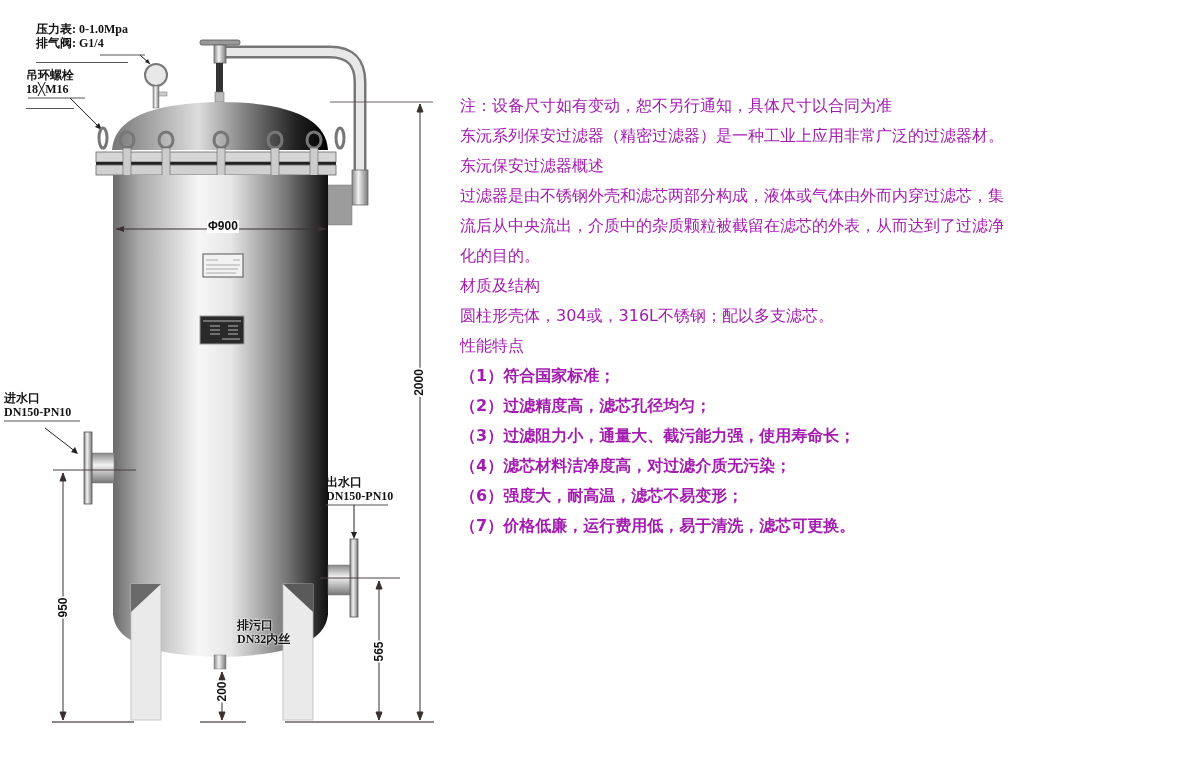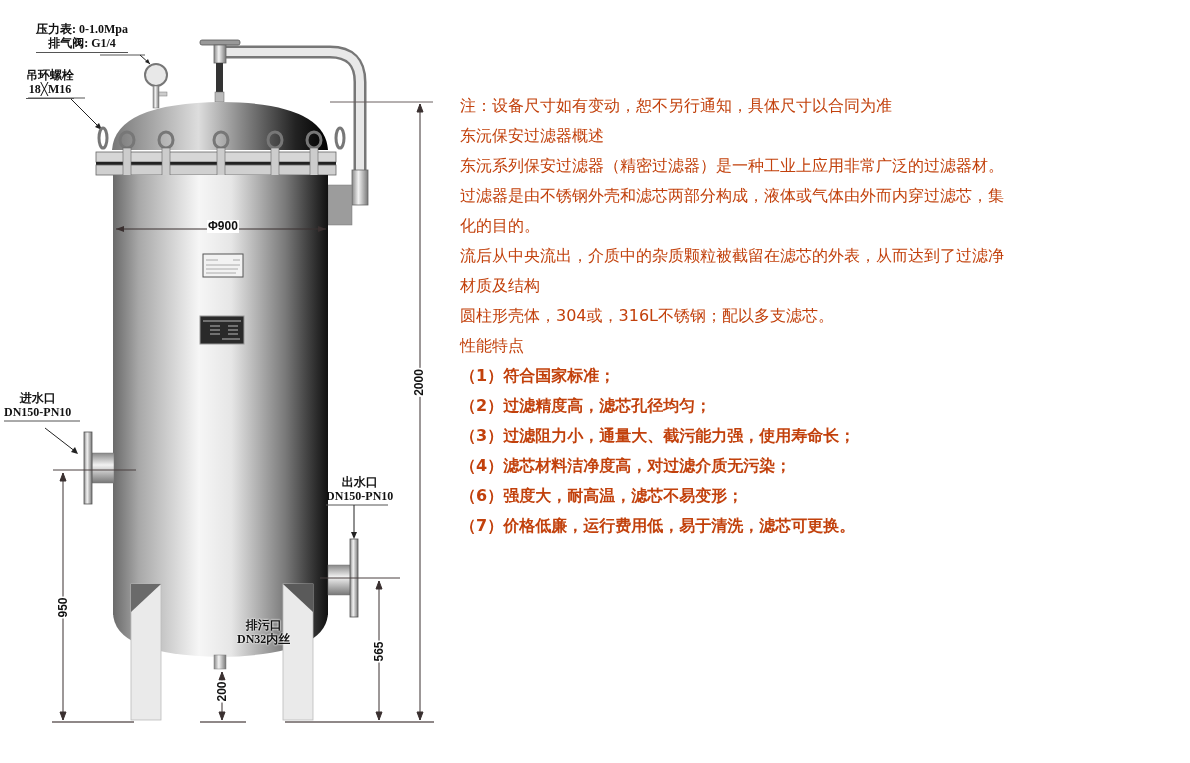--- a/index.html
+++ b/index.html
@@ -1,24 +1,24 @@
 <!DOCTYPE html>
 <html><head>
 <meta charset="utf-8">
 <style>
   html,body{margin:0;padding:0;background:#ffffff;}
   body{width:1190px;height:763px;position:relative;overflow:hidden;font-family:"DejaVu Sans","Liberation Sans",sans-serif;}
-  .diagram{position:absolute;left:0;top:0;width:450px;height:763px;text-align:center;}
+  .diagram{position:absolute;left:0;top:0;width:450px;height:763px;}
   .diagram svg{position:absolute;left:0;top:0;}
   .lbl{position:absolute;font-family:"Liberation Serif","DejaVu Serif",serif;font-weight:bold;font-size:12px;color:#111;line-height:14px;white-space:nowrap;}
   .lbl span{display:block;}
-  .lbl .ul{border-bottom:1px solid #555;padding-bottom:2px;}
+  .lbl .ul{border-bottom:1px solid #555;padding-bottom:12px;}
   .dim{position:absolute;font-family:"Liberation Sans","DejaVu Sans",sans-serif;font-weight:bold;font-size:12px;color:#111;background:#fff;padding:0 1px;line-height:13px;}
   .dim.v{transform:rotate(-90deg);transform-origin:center center;}
-  .text-panel{position:absolute;left:460px;top:91px;width:700px;color:#c2410c;font-size:16px;line-height:30px;font-family:"DejaVu Sans","Liberation Sans",sans-serif;}
+  .text-panel{position:absolute;left:460px;top:91px;width:700px;color:#a21caf;font-size:16px;line-height:30px;font-family:"DejaVu Sans","Liberation Sans",sans-serif;}
   .text-panel p{margin:0;white-space:nowrap;}
   .text-panel .feat{padding-left:0;font-weight:bold;}
   .text-panel .gap{}
 </style>
 </head>
 <body>
 
 <div class="diagram">
   <svg width="450" height="763" viewBox="0 0 450 763">
     <defs>
@@ -193,25 +193,25 @@
 
   <div class="dim" style="left:207px;top:220px;">Φ900</div>
   <div class="dim v" style="left:405px;top:376px;">2000</div>
   <div class="dim v" style="left:52px;top:601px;">950</div>
   <div class="dim v" style="left:368px;top:645px;">565</div>
   <div class="dim v" style="left:211px;top:685px;">200</div>
 </div>
 
 <div class="text-panel">
   <p>注：设备尺寸如有变动，恕不另行通知，具体尺寸以合同为准</p>
+  <p>东沅系列保安过滤器（精密过滤器）是一种工业上应用非常广泛的过滤器材。</p>
   <p>东沅保安过滤器概述</p>
-  <p>东沅系列保安过滤器（精密过滤器）是一种工业上应用非常广泛的过滤器材。</p>
   <p>过滤器是由不锈钢外壳和滤芯两部分构成，液体或气体由外而内穿过滤芯，集</p>
+  <p>流后从中央流出，介质中的杂质颗粒被截留在滤芯的外表，从而达到了过滤净</p>
   <p>化的目的。</p>
-  <p>流后从中央流出，介质中的杂质颗粒被截留在滤芯的外表，从而达到了过滤净</p>
   <p>材质及结构</p>
   <p>圆柱形壳体，304或，316L不锈钢；配以多支滤芯。</p>
   <p>性能特点</p>
   <p class="feat">（1）符合国家标准；</p>
   <p class="feat">（2）过滤精度高，滤芯孔径均匀；</p>
   <p class="feat gap">（3）过滤阻力小，通量大、截污能力强，使用寿命长；</p>
   <p class="feat gap">（4）滤芯材料洁净度高，对过滤介质无污染；</p>
   <p class="feat gap">（6）强度大，耐高温，滤芯不易变形；</p>
   <p class="feat gap">（7）价格低廉，运行费用低，易于清洗，滤芯可更换。</p>
 </div>

